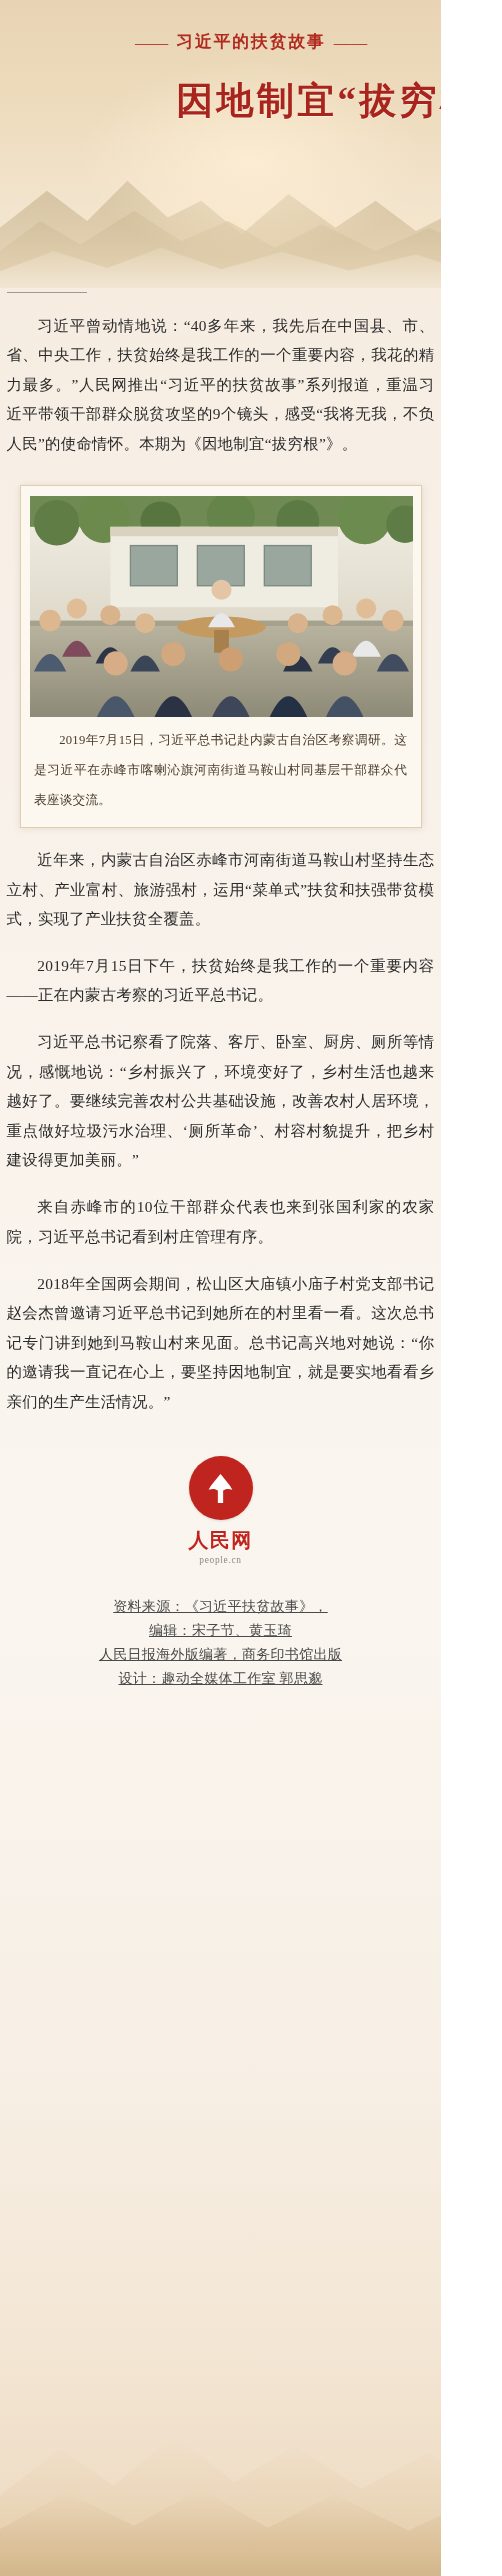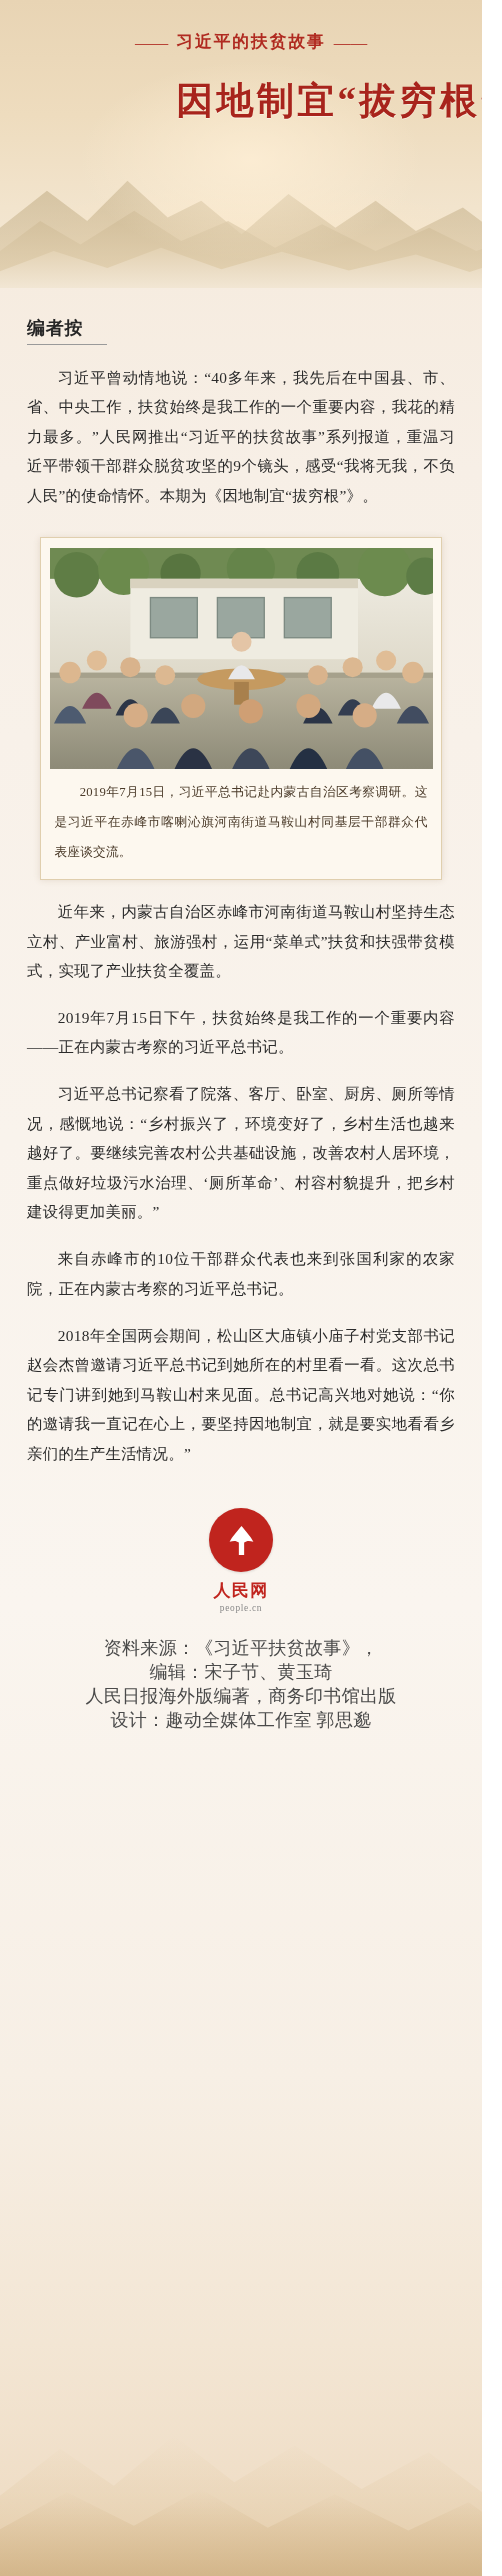--- a/index.html
+++ b/index.html
@@ -7,21 +7,21 @@
     padding: 0;
     background: #ffffff;
   }
   body {
     width: 502px;
     font-family: "Liberation Serif", "DejaVu Serif", serif;
     -webkit-font-smoothing: antialiased;
   }
   .page {
     position: relative;
-    width: 482px;
+    width: 441px;
     min-height: 2576px;
     background: linear-gradient(180deg,
         #f4e9d8 0px,
         #f3e6d2 120px,
         #f6ece0 281px,
         #f7efe6 469px,
         #f8f1e9 736px,
         #f9f3ec 1138px,
         #faf5ef 1607px,
         #f7efe5 2075px,
@@ -168,36 +168,37 @@
     background: #c0241e;
     display: flex;
     align-items: center;
     justify-content: center;
     margin: 0 auto;
     box-shadow: 0 0.7px 2.7px rgba(0,0,0,0.15);
   }
   .logo-badge svg { display:block; }
   .logo-cn {
     margin-top: 6.7px;
-    font-size: 17px;
+    font-size: 20px;
     color: #c0241e;
     font-weight: bold;
     letter-spacing: 1.3px;
   }
   .logo-en {
     font-size: 9.4px;
     color: #8a8a8a;
     letter-spacing: 0.7px;
     margin-top: 1.3px;
   }
   .credits {
-    margin-top: 23px;
-    font-size: 18px;
+    margin-top: 30px;
+    font-size: 14px;
     line-height: 24px;
     color: #4a4a4a;
+    text-decoration: underline;
   }
   .credits div { letter-spacing: 0.3px; }
 
   
   .bottom-deco {
     position: absolute;
     left: 0; right: 0; bottom: 0;
     height: 241px;
     z-index: 1;
     pointer-events: none;
@@ -232,21 +233,20 @@
 
     <div class="kicker">
       <span class="dash">——</span><span>习近平的扶贫故事</span><span class="dash">——</span>
     </div>
 
     <div class="main-title">因地制宜“拔穷根”</div>
   </div>
 
   <div class="content">
 
-    <div class="editor-label">编者按</div>
     <div class="editor-underline"></div>
     <p class="body-text">习近平曾动情地说：“40多年来，我先后在中国县、市、省、中央工作，扶贫始终是我工作的一个重要内容，我花的精力最多。”人民网推出“习近平的扶贫故事”系列报道，重温习近平带领干部群众脱贫攻坚的9个镜头，感受“我将无我，不负人民”的使命情怀。本期为《因地制宜“拔穷根”》。</p>
 
     <div class="photo-card">
       <div class="photo">
         <svg width="383" height="221" viewBox="0 0 572 330">
           <defs>
             <linearGradient id="wall" x1="0" y1="0" x2="0" y2="1">
               <stop offset="0%" stop-color="#f2efe6"></stop>
               <stop offset="100%" stop-color="#ddd8c8"></stop>
@@ -323,21 +323,21 @@
             </g>
           </g>
         </svg>
       </div>
       <div class="photo-caption">2019年7月15日，习近平总书记赴内蒙古自治区考察调研。这是习近平在赤峰市喀喇沁旗河南街道马鞍山村同基层干部群众代表座谈交流。</div>
     </div>
 
     <p class="body-text">近年来，内蒙古自治区赤峰市河南街道马鞍山村坚持生态立村、产业富村、旅游强村，运用“菜单式”扶贫和扶强带贫模式，实现了产业扶贫全覆盖。</p>
     <p class="body-text">2019年7月15日下午，扶贫始终是我工作的一个重要内容——正在内蒙古考察的习近平总书记。</p>
     <p class="body-text">习近平总书记察看了院落、客厅、卧室、厨房、厕所等情况，感慨地说：“乡村振兴了，环境变好了，乡村生活也越来越好了。要继续完善农村公共基础设施，改善农村人居环境，重点做好垃圾污水治理、‘厕所革命’、村容村貌提升，把乡村建设得更加美丽。”</p>
-    <p class="body-text">来自赤峰市的10位干部群众代表也来到张国利家的农家院，正在内蒙古考察的习近平总书记。</p>
+    <p class="body-text">来自赤峰市的10位干部群众代表也来到张国利家的农家院，习近平总书记看到村庄管理有序。</p>
     <p class="body-text">2018年全国两会期间，松山区大庙镇小庙子村党支部书记赵会杰曾邀请习近平总书记到她所在的村里看一看。这次总书记专门讲到她到马鞍山村来见面。总书记高兴地对她说：“你的邀请我一直记在心上，要坚持因地制宜，就是要实地看看乡亲们的生产生活情况。”</p>
 
     <div class="footer">
       <div class="logo-wrap">
         <div class="logo-badge">
           <svg width="37" height="37" viewBox="0 0 56 56">
             <path d="M28 6 C20 16, 14 22, 10 30 C16 28, 20 28, 24 31 L24 50 L32 50 L32 31 C36 28, 40 28, 46 30 C42 22, 36 16, 28 6 Z" fill="#ffffff"></path>
           </svg>
         </div>
         <div class="logo-cn">人民网</div>

